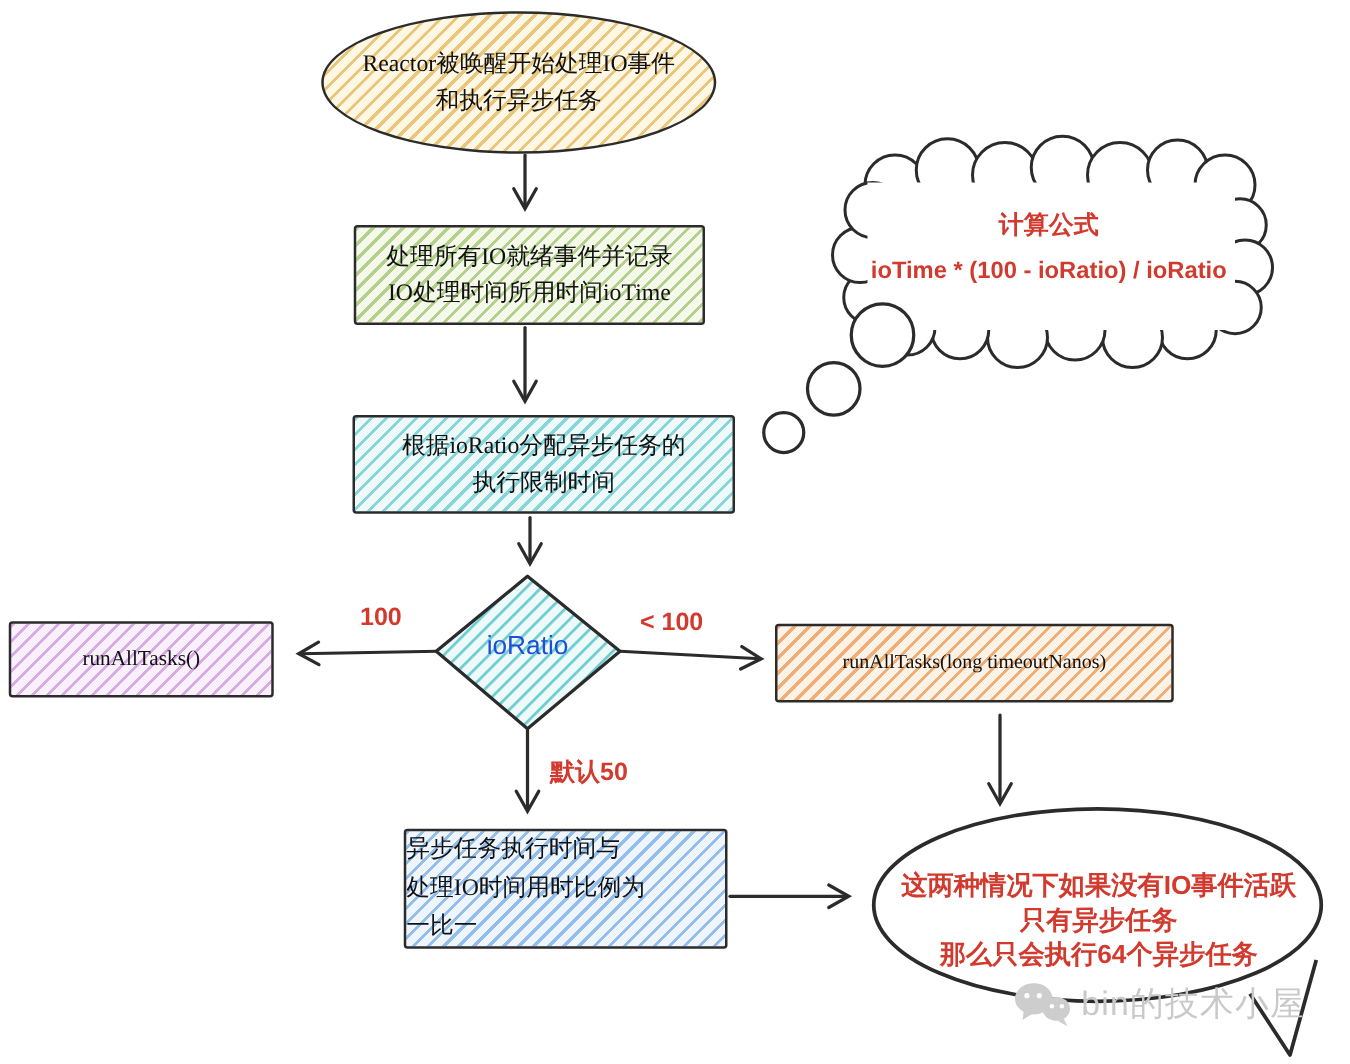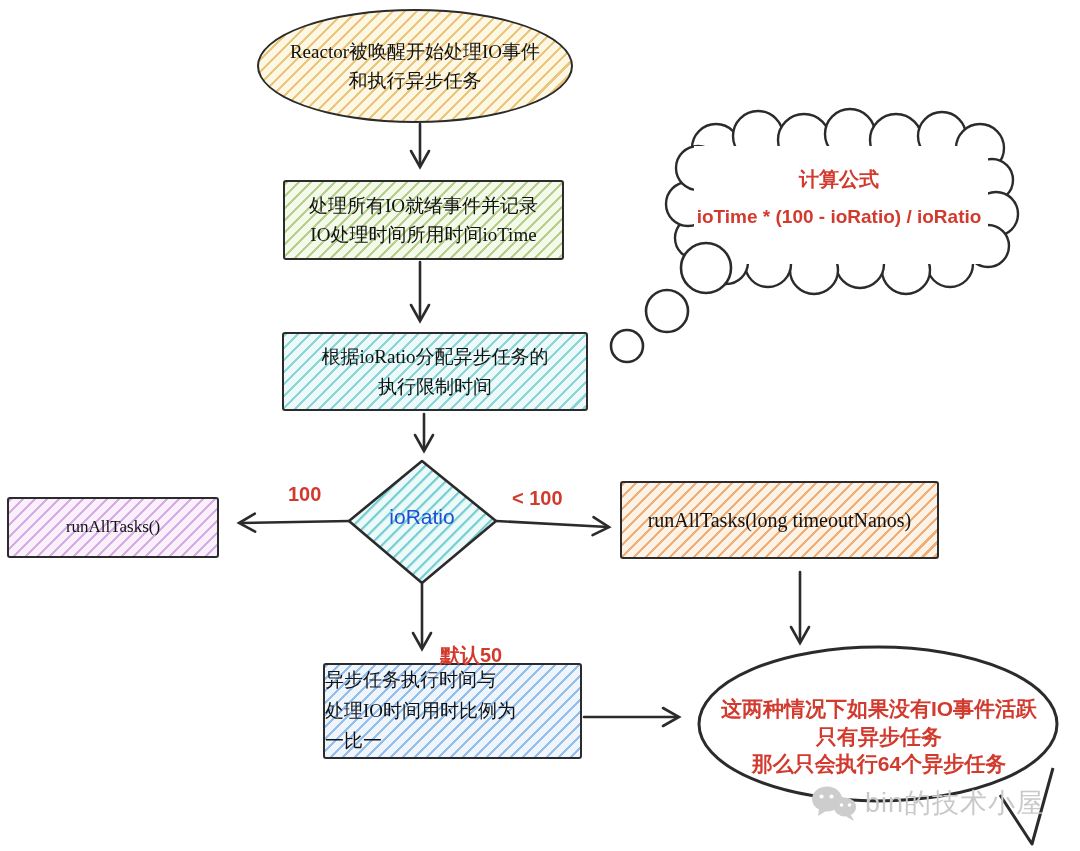--- a/index.html
+++ b/index.html
@@ -17,30 +17,30 @@
   .hatch-green {background-color:#f5f9ea;background-image:repeating-linear-gradient(135deg,rgba(163,198,120,.8) 0 2.4px,transparent 2.4px 8.5px);}
   .hatch-cyan  {background-color:#eefafa;background-image:repeating-linear-gradient(135deg,rgba(111,205,209,.8) 0 2.4px,transparent 2.4px 8.5px);}
   .hatch-purple{background-color:#f9f0fc;background-image:repeating-linear-gradient(135deg,rgba(207,155,224,.8) 0 2.4px,transparent 2.4px 8.5px);}
   .hatch-orange{background-color:#fdf2e6;background-image:repeating-linear-gradient(135deg,rgba(238,162,100,.85) 0 2.4px,transparent 2.4px 8.5px);}
   .hatch-blue  {background-color:#eef5fd;background-image:repeating-linear-gradient(135deg,rgba(125,177,232,.8) 0 2.4px,transparent 2.4px 8.5px);}
 
   .node-start{left:257px;top:9px;width:316px;height:114px;border-radius:50%;}
   .node-process-io{left:283px;top:180px;width:281px;height:80px;}
   .node-allocate{left:282px;top:332px;width:306px;height:79px;}
   .node-run-all{left:7px;top:497px;width:212px;height:61px;font-size:17px;}
-  .node-run-all-timeout{left:620px;top:481px;width:319px;height:78px;font-size:20px;}
+  .node-run-all-timeout{left:620px;top:499px;width:319px;height:63px;font-size:16px;}
   .node-one-to-one{left:323px;top:663px;width:259px;height:96px;justify-content:flex-start;text-align:left;line-height:1.6;}
 
   .diamond-label{position:absolute;left:362px;top:505px;width:120px;text-align:center;
     font-size:21px;color:#1d4ed8;z-index:3;}
 
   .edge-label{position:absolute;color:#d23a2e;font-weight:bold;z-index:3;font-size:20px;}
   .edge-label-100{left:288px;top:483px;}
   .edge-label-lt100{left:512px;top:487px;}
-  .edge-label-default50{left:440px;top:604px;font-size:20px;margin-top:38px;}
+  .edge-label-default50{left:440px;top:604px;font-size:20px;}
 
   .cloud-text{position:absolute;left:678px;top:166px;width:322px;text-align:center;
     color:#d23a2e;z-index:3;}
   .cloud-title{font-size:20px;font-weight:bold;}
   .cloud-formula{font-size:19px;font-weight:bold;margin-top:13px;}
 
   .bubble-text{position:absolute;left:704px;top:695px;width:350px;text-align:center;
     color:#d23a2e;font-weight:bold;font-size:21px;line-height:1.32;white-space:pre-line;z-index:3;}
 
   .watermark{position:absolute;left:810px;top:784px;display:flex;align-items:center;gap:7px;z-index:4;}

